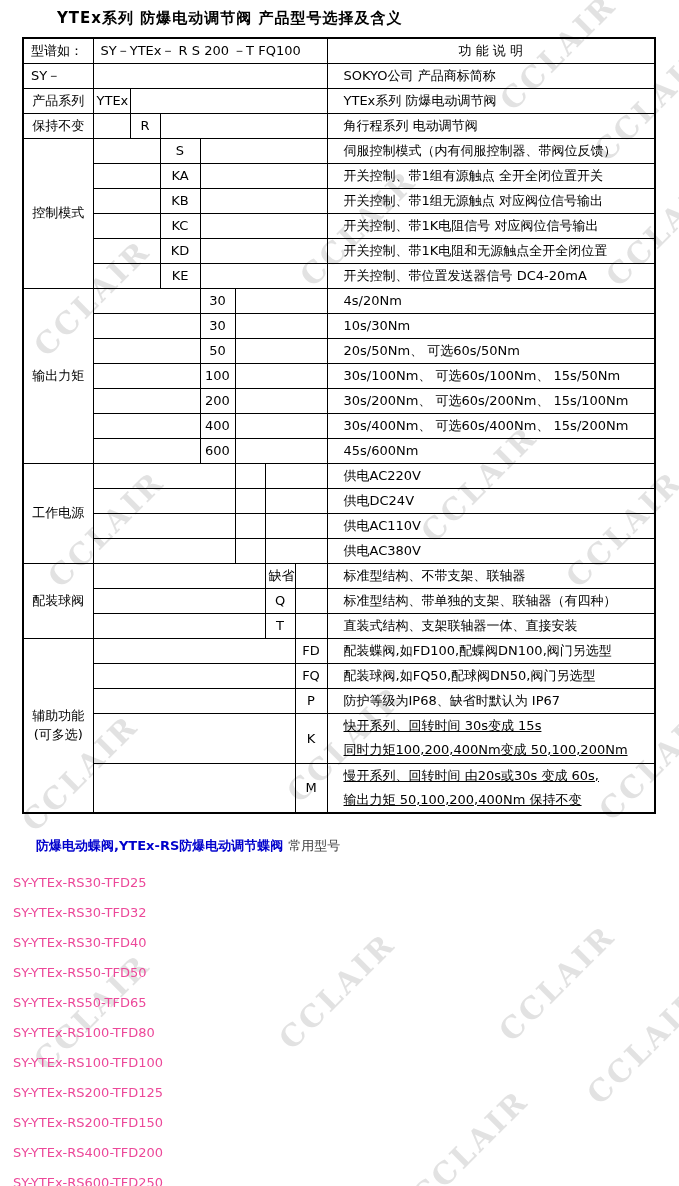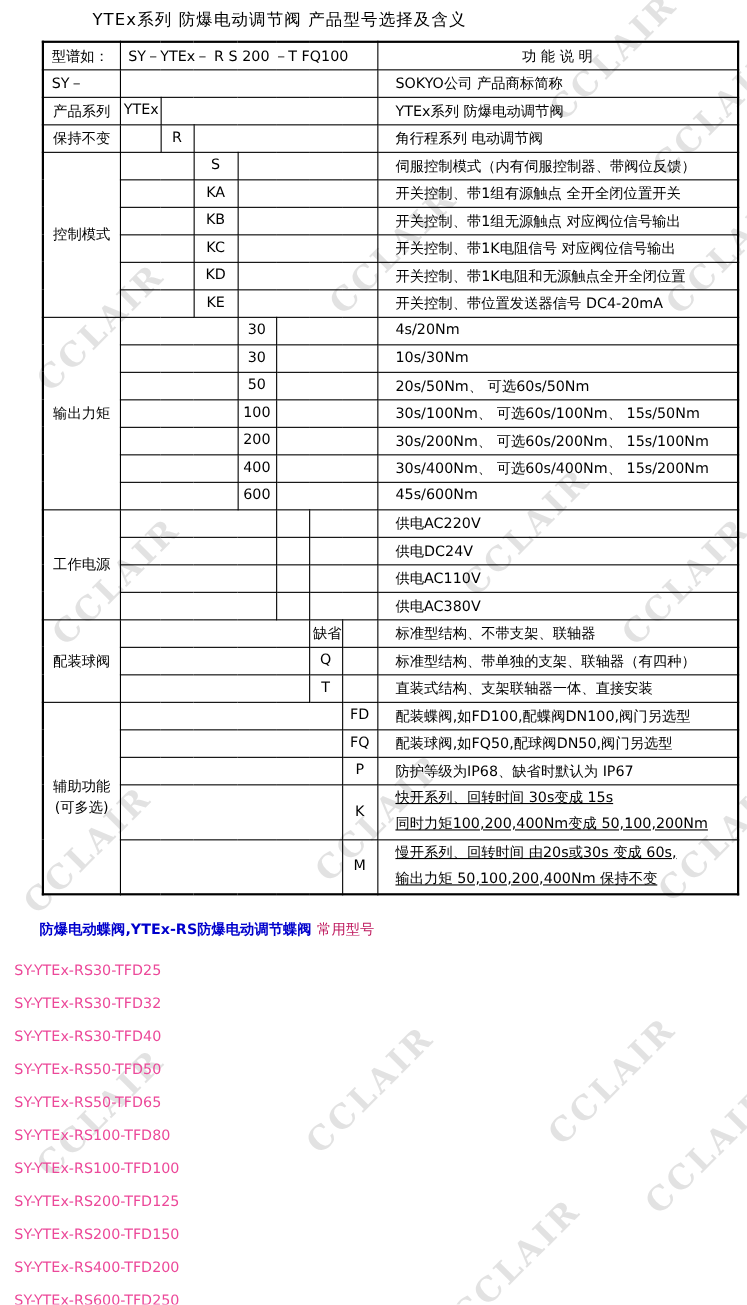--- a/index.html
+++ b/index.html
@@ -9,37 +9,37 @@
     font-family:"DejaVu Sans","Liberation Sans",sans-serif; color:#000;
   }
   .wm-layer { position:absolute; inset:0; z-index:0; pointer-events:none; }
   .wm {
     position:absolute; transform:translate(-50%,-50%) rotate(-45deg);
     font-family:"DejaVu Serif","Liberation Serif",serif;
     font-size:30px; font-weight:bold; letter-spacing:3px;
     color:rgba(178,178,178,0.38); white-space:nowrap;
   }
   .content { position:relative; z-index:1; }
-  .page-title { font-size:15px; font-weight:normal; padding:9px 0 9px 84px; letter-spacing:1px;border-radius:11px; }
+  .page-title { font-size:15px; font-weight:bold; padding:9px 0 9px 57px; letter-spacing:1px;border-radius:11px; }
   table.spec {
-    border-collapse:collapse; table-layout:fixed; width:634px; margin-left:38px;
+    border-collapse:collapse; table-layout:fixed; width:634px; margin-left:22px;
     font-size:13px; border:2px solid #000;
   }
   table.spec td {
     border:1px solid #000; height:25px; padding:0 3px;
     text-align:center; vertical-align:middle; overflow:hidden; white-space:nowrap;
   }
   table.spec td.left { text-align:left; padding-left:7px; }
   table.spec td.desc { text-align:left; padding-left:16px; }
   table.spec td.h50 { height:50px; }
   .two-line div { line-height:24px;text-decoration:underline; }
   .aux-label div { line-height:19px; }
   .models { margin:24px 0 0 13px; }
   .models-heading { font-size:13px; font-weight:bold; line-height:16px; }
-  .models-heading .suffix { color:#be185d; font-weight:normal; margin-left:5px; }
+  .models-heading .suffix { color:#404040; font-weight:normal; margin-left:5px; }
   ul.model-list { list-style:none; margin-top:14px; }
   ul.model-list li { height:30px; line-height:30px; font-size:13px; color:#ec4899; }
 </style>
 </head>
 <body>
 
 <div class="wm-layer">
     <div class="wm" style="left: 558px; top: 52px;">CCLAIR</div>
     <div class="wm" style="left: 652px; top: 103px;">CCLAIR</div>
     <div class="wm" style="left: 92px; top: 298px;">CCLAIR</div>

